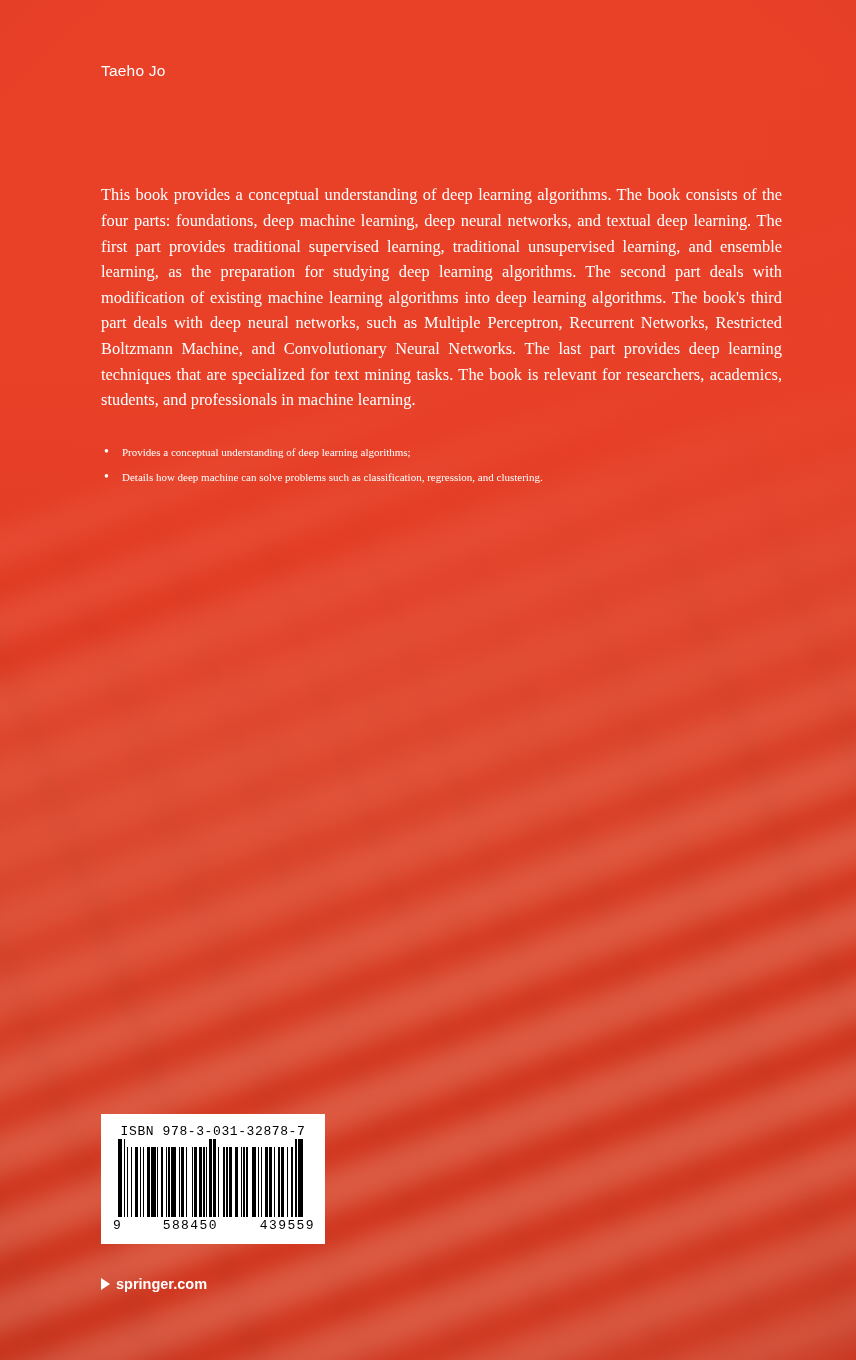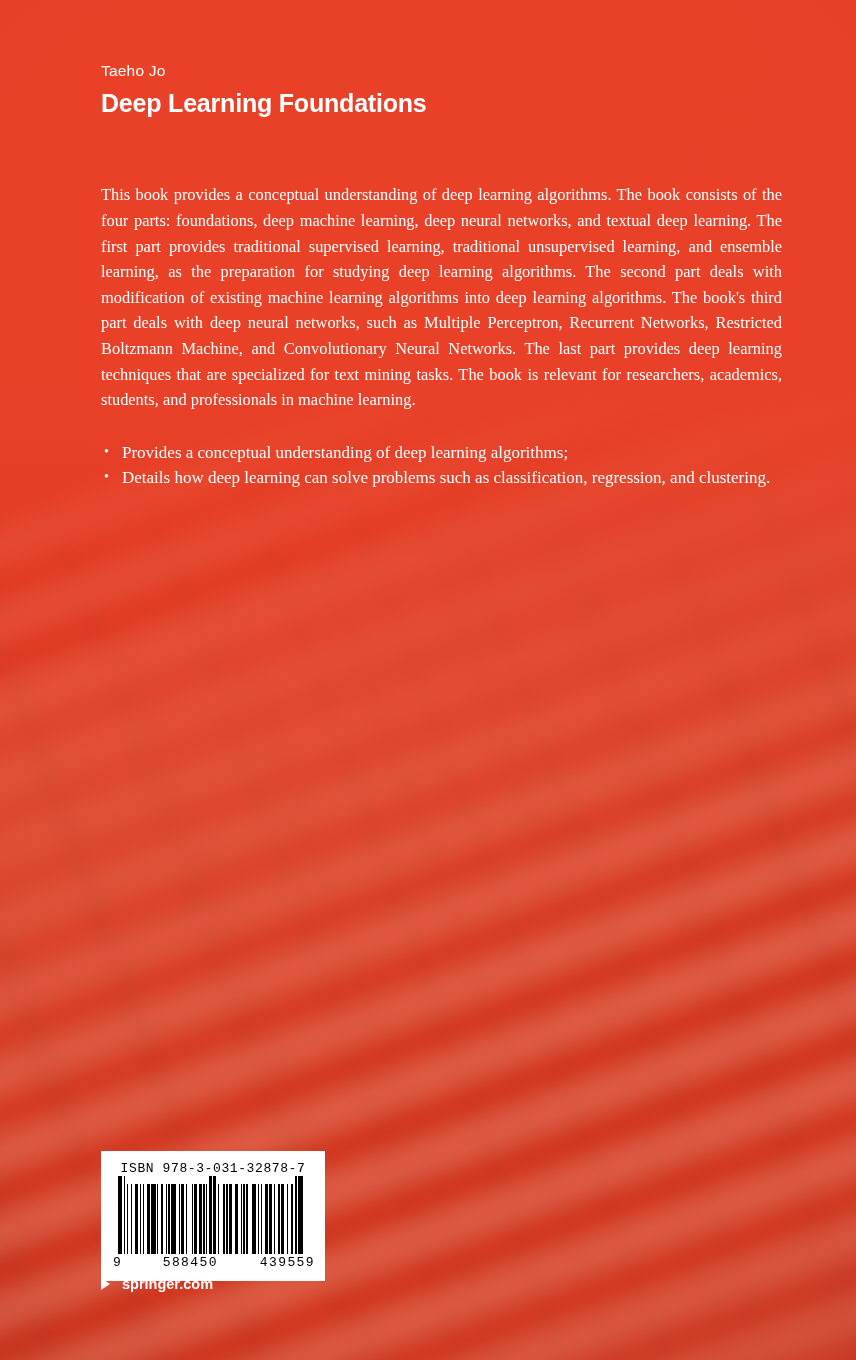--- a/index.html
+++ b/index.html
@@ -136,21 +136,21 @@
   .bullets {
     position: absolute;
     left: 101px;
     top: 441px;
     width: 681px;
     margin: 0;
     padding: 0;
     list-style: none;
     color: #ffffff;
     font-family: "Liberation Serif", serif;
-    font-size: 17px;
+    font-size: 11px;
     line-height: 23.5px;
   }
   .bullets li {
     position: relative;
     padding-left: 21px;
     margin-bottom: 1px;
   }
   .bullets li::before {
     content: "\2022";
     position: absolute;
@@ -163,21 +163,20 @@
   
   .barcode-box {
     position: absolute;
     left: 101px;
     top: 1114px;
     width: 224px;
     height: 130px;
     background: #ffffff;
     padding: 0;
     box-sizing: border-box;
-    margin-top: 37px;
   }
   .isbn-text {
     position: absolute;
     left: 50%;
     transform: translateX(-50%);
     top: 10px;
     color: #000000;
     font-family: "Liberation Mono", monospace;
     font-size: 13px;
     letter-spacing: 0.6px;
@@ -216,21 +215,21 @@
   .ean-digits span.lead {
     letter-spacing: 0;
   }
 
   .springer {
     position: absolute;
     left: 101px;
     top: 1276px;
     display: flex;
     align-items: center;
-    gap: 12px;
+    gap: 6px;
     color: #ffffff;
     font-family: "Liberation Sans", sans-serif;
     font-size: 14.5px;
     font-weight: bold;
   }
   .springer .tri {
     width: 0;
     height: 0;
     border-left: 9px solid #ffffff;
     border-top: 6px solid transparent;
@@ -243,27 +242,26 @@
 <div class="cover">
   <div class="bg-base"></div>
   <div class="bg-bricks"></div>
   <div class="bg-bricks2"></div>
   <div class="bg-wash"></div>
   <div class="bg-vignette"></div>
 
   <div class="content">
 
     <div class="author">Taeho Jo</div>
-    <div class="title">Deep Learning Foundations</div>
 
     <p class="blurb">This book provides a conceptual understanding of deep learning algorithms. The book consists of the four parts: foundations, deep machine learning, deep neural networks, and textual deep learning. The first part provides traditional supervised learning, traditional unsupervised learning, and ensemble learning, as the preparation for studying deep learning algorithms. The second part deals with modification of existing machine learning algorithms into deep learning algorithms. The book's third part deals with deep neural networks, such as Multiple Perceptron, Recurrent Networks, Restricted Boltzmann Machine, and Convolutionary Neural Networks. The last part provides deep learning techniques that are specialized for text mining tasks. The book is relevant for researchers, academics, students, and professionals in machine learning.</p>
 
     <ul class="bullets">
       <li>Provides a conceptual understanding of deep learning algorithms;</li>
-      <li>Details how deep learning can solve problems such as classification, regression, and clustering.</li>
+      <li>Details how deep machine can solve problems such as classification, regression, and clustering.</li>
     </ul>
 
     <div class="barcode-box">
       <div class="isbn-text">ISBN  978-3-031-32878-7</div>
       <div class="bars">
           <i class="t" style="width: 4.35px;"></i>
           <i class="t" style="width: 1.45px; background: transparent;"></i>
           <i class="t" style="width: 1.45px;"></i>
           <i style="width: 1.45px; background: transparent;"></i>
           <i style="width: 1.45px;"></i>

